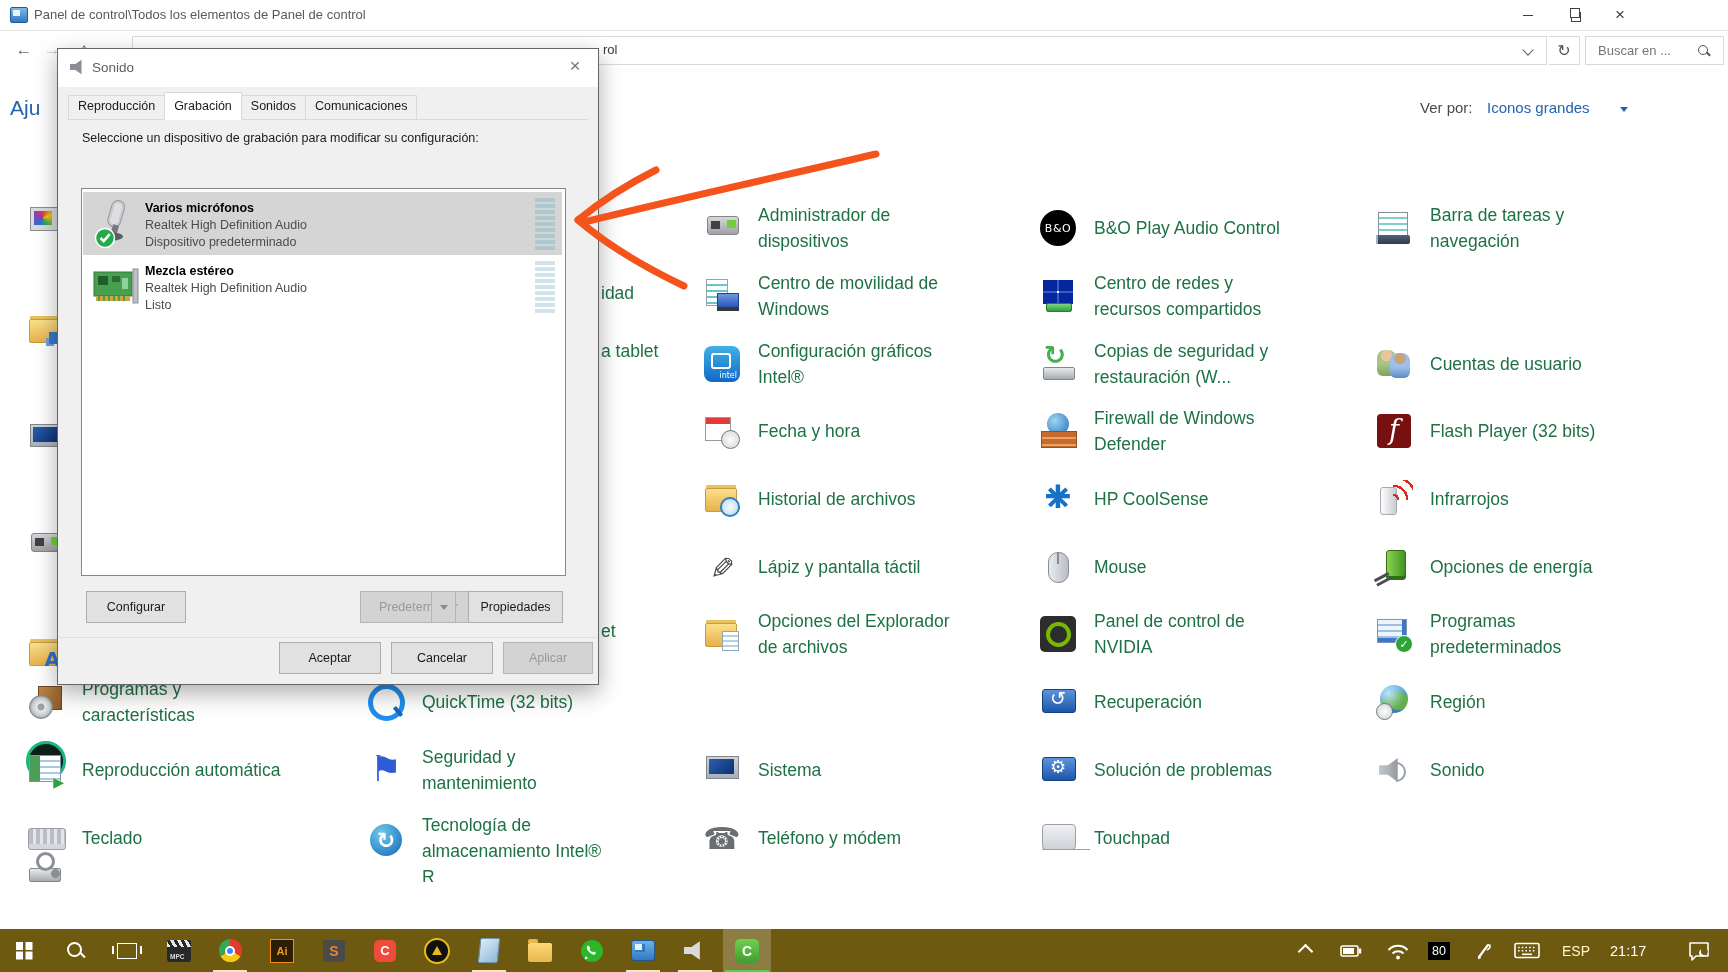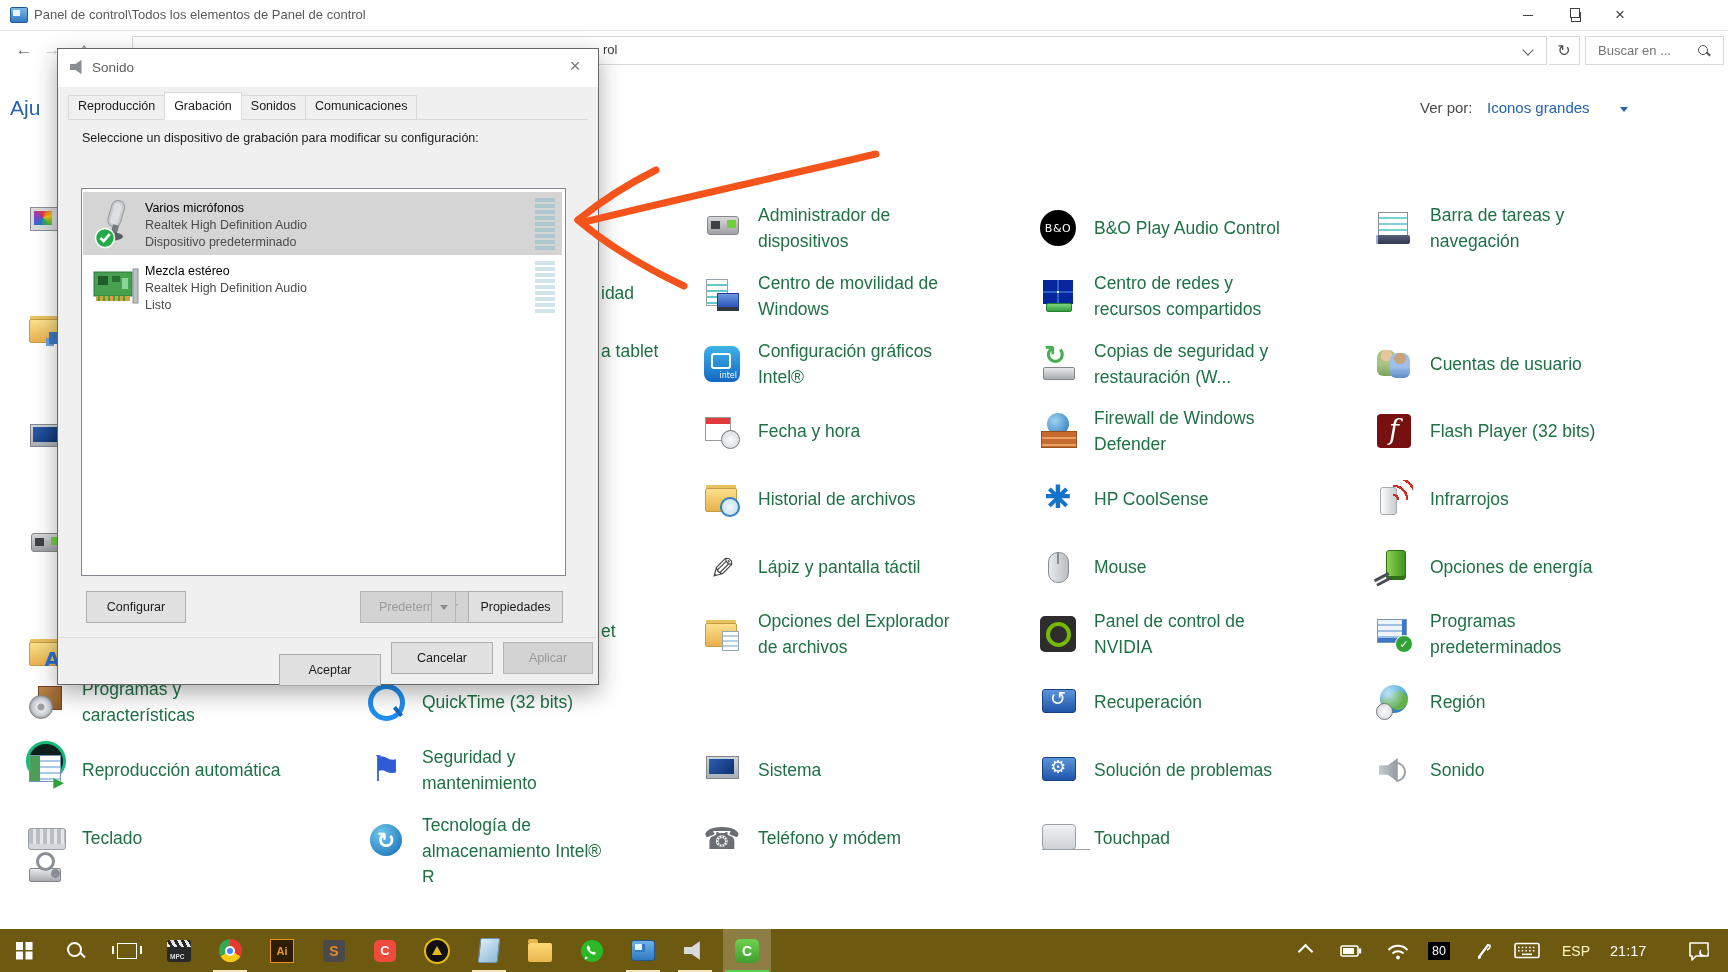--- a/index.html
+++ b/index.html
@@ -137,34 +137,34 @@
   .tabs{position:absolute;left:10px;top:44px;display:flex;align-items:flex-end;height:27px;}
   .tab{border:1px solid #d9d9d9;background:#f0f0f0;padding:3px 9px 4px;margin-right:-1px;height:16px;font-size:12.5px;color:#1a1a1a;}
   .tab.active{background:#fff;border-bottom-color:#fff;padding-top:6px;position:relative;z-index:2;}
   .tabline{position:absolute;left:10px;right:10px;top:70px;border-top:1px solid #d9d9d9;}
   .dlg-instr{position:absolute;left:24px;top:82px;}
   .devlist{position:absolute;left:23px;top:139px;width:483px;height:386px;background:#fff;border:1px solid #828790;}
   .devrow{position:absolute;left:1px;width:479px;height:63px;}
   .devrow.sel{background:#d5d5d5;}
   .dev1{top:3px}.dev2{top:66px}
   .devicon{position:absolute;left:10px;top:6px;}
-  .devname{position:absolute;left:62px;top:9px;color:#000;}
+  .devname{position:absolute;left:62px;top:9px;color:#000;font-weight:bold;}
   .devdriver{position:absolute;left:62px;top:26px;color:#4c4c4c;}
   .devstatus{position:absolute;left:62px;top:43px;color:#4c4c4c;}
   .meter{position:absolute;left:452px;top:6px;width:20px;height:52px;background:repeating-linear-gradient(to bottom,#adc8cf 0 4px,transparent 4px 6px);}
   .meter.m2{background:repeating-linear-gradient(to bottom,#d0e4e9 0 4px,transparent 4px 6px);}
   .btn{position:absolute;height:30px;background:#e1e1e1;border:1px solid #adadad;font-family:inherit;font-size:12.5px;color:#1a1a1a;display:flex;align-items:center;justify-content:center;}
   .btn.disabled{background:#d3d3d3;border-color:#b5b5b5;color:#9a9a9a;}
   .b-config{left:28px;top:542px;width:98px;}
   .b-default{left:258px;top:542px;width:115px;margin-left:44px;}
   .b-defarrow{left:373px;top:542px;width:23px;}
   .b-defarrow::after{content:"";width:0;height:0;border-left:4px solid transparent;border-right:4px solid transparent;border-top:5px solid #8a8a8a;}
   .b-props{left:410px;top:542px;width:93px;}
   .dlg-sep{position:absolute;left:0;right:0;top:588px;border-top:1px solid #dfdfdf;}
-  .b-ok{left:221px;top:593px;width:100px;margin-top:12px;}
+  .b-ok{left:221px;top:593px;width:100px;}
   .b-cancel{left:333px;top:593px;width:100px;}
   .b-apply{left:445px;top:593px;width:88px;}
 
   
   .anno{position:absolute;left:0;top:0;z-index:40;pointer-events:none;}
 
   
   .taskbar{position:absolute;left:0;top:929px;width:1728px;height:43px;background:#6d5910;z-index:50;}
   .tslot{position:absolute;top:0;width:48px;height:43px;display:flex;align-items:center;justify-content:center;}
   .tslot.open::after{content:"";position:absolute;left:7px;right:7px;bottom:0;height:2.5px;background:#f5e6bd;}

